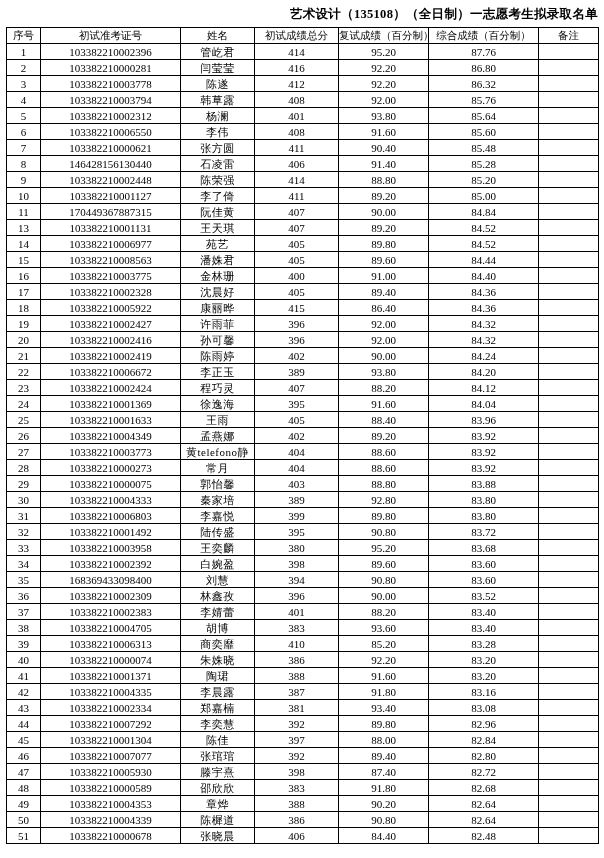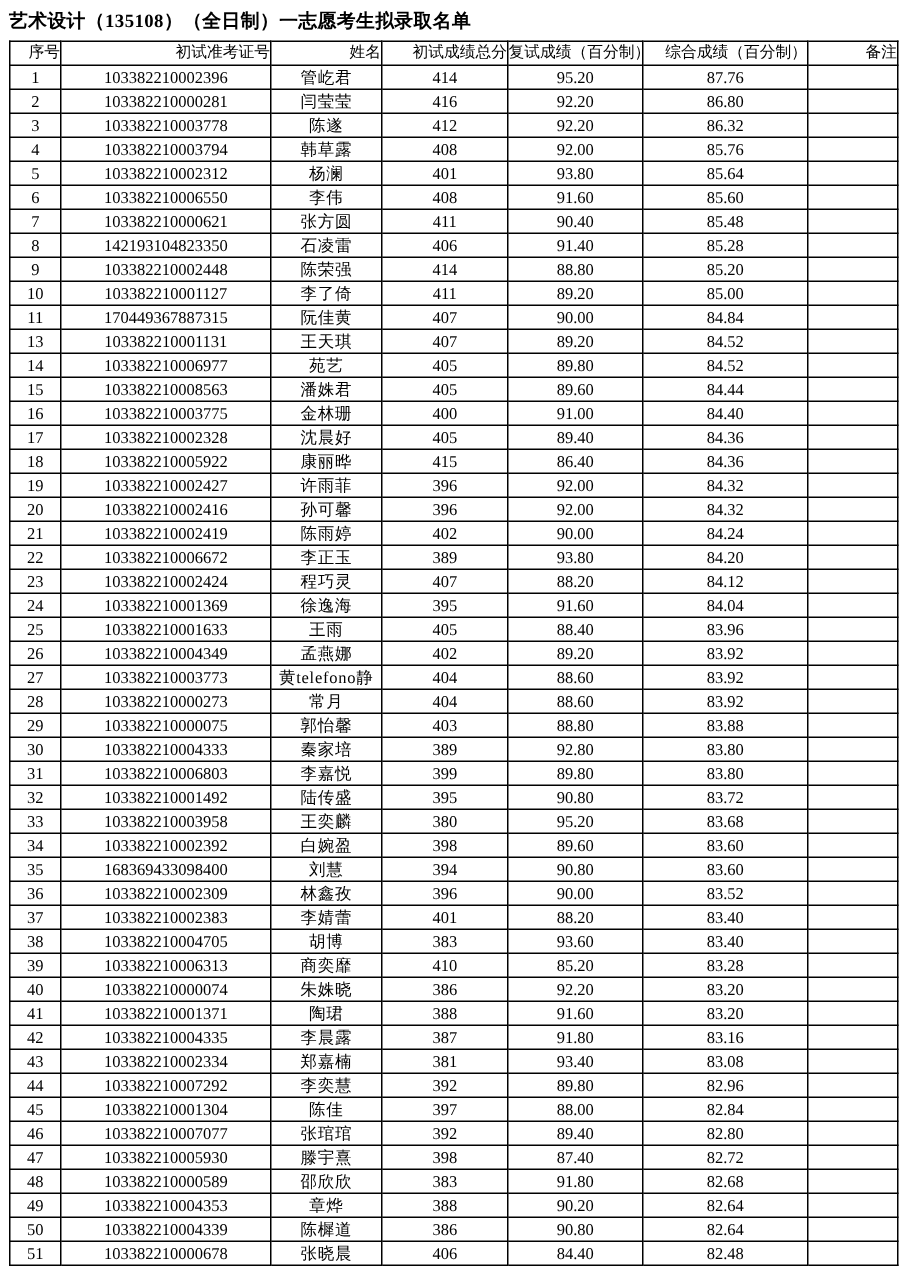--- a/index.html
+++ b/index.html
@@ -12,21 +12,21 @@
     height: 858px;
     font-family: "Liberation Serif", "DejaVu Serif", serif;
     color: #000000;
   }
   .page {
     width: 604px;
     box-sizing: border-box;
     padding: 4px 6px 0 6px;
   }
   .title {
-    text-align: left;
+    text-align: right;
     font-size: 12.5px;
     font-weight: bold;
     letter-spacing: 0.3px;
     padding: 2px 0 4px 0;
     font-family: "Liberation Serif", "DejaVu Serif", serif;
   }
   table.roster {
     border-collapse: collapse;
     width: 592px;
     table-layout: fixed;
@@ -38,21 +38,20 @@
     vertical-align: middle;
     height: 15px;
     line-height: 14px;
     padding: 0;
     overflow: hidden;
     white-space: nowrap;
   }
   table.roster th {
     font-weight: normal;
     font-size: 10.5px;
-    text-align: right;
   }
   col.c-idx { width: 34px; }
   col.c-no  { width: 140px; }
   col.c-name{ width: 74px; }
   col.c-s1  { width: 84px; }
   col.c-s2  { width: 90px; }
   col.c-s3  { width: 110px; }
   col.c-note{ width: 60px; }
   td.num {
     font-family: "Liberation Serif", "DejaVu Serif", serif;
@@ -146,21 +145,21 @@
           <td class="num">7</td>
           <td class="num">103382210000621</td>
           <td class="name">张方圆</td>
           <td class="num">411</td>
           <td class="num">90.40</td>
           <td class="num">85.48</td>
           <td class="num"></td>
         </tr>
         <tr>
           <td class="num">8</td>
-          <td class="num">142193104823350</td>
+          <td class="num">146428156130440</td>
           <td class="name">石凌雷</td>
           <td class="num">406</td>
           <td class="num">91.40</td>
           <td class="num">85.28</td>
           <td class="num"></td>
         </tr>
         <tr>
           <td class="num">9</td>
           <td class="num">103382210002448</td>
           <td class="name">陈荣强</td>

